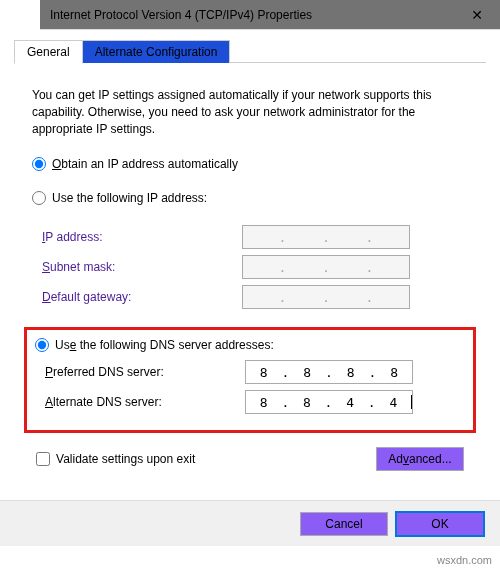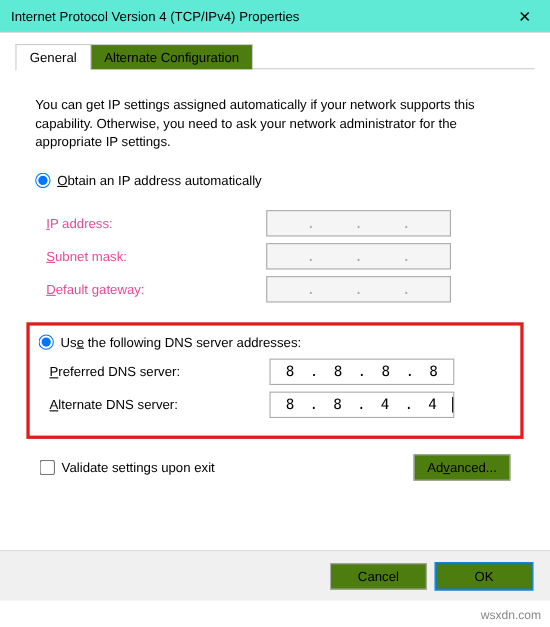--- a/index.html
+++ b/index.html
@@ -12,21 +12,22 @@
       height: 570px;
       overflow: hidden;
       color: #000;
     }
     .titlebar {
       height: 30px;
       display: flex;
       align-items: center;
       padding: 0 0 0 10px;
       border-bottom: 1px solid #ddd;
-      background: #5eead4;
+      background: #737373;
+      margin-left: 40px;
     }
     .titlebar .title {
       flex: 1;
       font-size: 12px;
     }
     .titlebar .close {
       width: 46px;
       height: 30px;
       display: flex;
       align-items: center;
@@ -56,21 +57,21 @@
       z-index: 1;
       margin-right: 0;
       font-size: 12px;
     }
     .tab.active {
       background: #fff;
       border-bottom: 1px solid #fff;
       margin-bottom: -1px;
     }
     .tab.inactive {
-      background: #4d7c0f;
+      background: #1d4ed8;
       border-left: none;
     }
     .panel {
       margin: 10px 16px;
       padding: 6px 8px 0 8px;
     }
     .desc {
       margin: 8px 8px 18px 8px;
       line-height: 1.4;
     }
@@ -92,21 +93,21 @@
     }
     .fieldrow {
       display: flex;
       align-items: center;
       margin: 6px 0;
     }
     .fieldlabel {
       width: 200px;
     }
     .fieldlabel.disabled {
-      color: #ec4899;
+      color: #4c1d95;
     }
     .ipfield {
       width: 168px;
       height: 24px;
       border: 1px solid #aaa;
       background: #fff;
       display: flex;
       align-items: center;
       justify-content: center;
       font-family: "Segoe UI", monospace;
@@ -143,21 +144,21 @@
     .advanced-row {
       display: flex;
       justify-content: space-between;
       align-items: center;
       margin: 0 12px 0 12px;
     }
     .btn {
       min-width: 88px;
       height: 24px;
       border: 1px solid #aaa;
-      background: #4d7c0f;
+      background: #8b5cf6;
       font-family: inherit;
       font-size: 12px;
       padding: 0 10px;
     }
     .btn.default {
       border: 1px solid #0078d7;
       outline: 1px solid #0078d7;
     }
     .footer {
       border-top: 1px solid #ddd;
@@ -199,20 +200,24 @@
   <div class="tab active">General</div>
   <div class="tab inactive">Alternate Configuration</div>
 </div>
 
 <div class="panel">
   <div class="desc">You can get IP settings assigned automatically if your network supports this capability. Otherwise, you need to ask your network administrator for the appropriate IP settings.</div>
 
   <label class="radiorow">
     <input type="radio" name="ipmode" checked="" style="">
     <span><span class="underline-letter">O</span><span>btain an IP address automatically</span></span>
+  </label>
+  <label class="radiorow">
+    <input type="radio" name="ipmode" style="">
+    <span><span>U</span><span>se the following IP address:</span></span>
   </label>
 
   <div class="fieldgroup">
     <div class="fieldrow">
       <span class="fieldlabel disabled"><span class="underline-letter">I</span><span>P address:</span></span>
       <div class="ipfield disabled">
         <span class="ipseg"></span>
           <span class="ipdot">.</span>
           <span class="ipseg"></span>
           <span class="ipdot">.</span>

